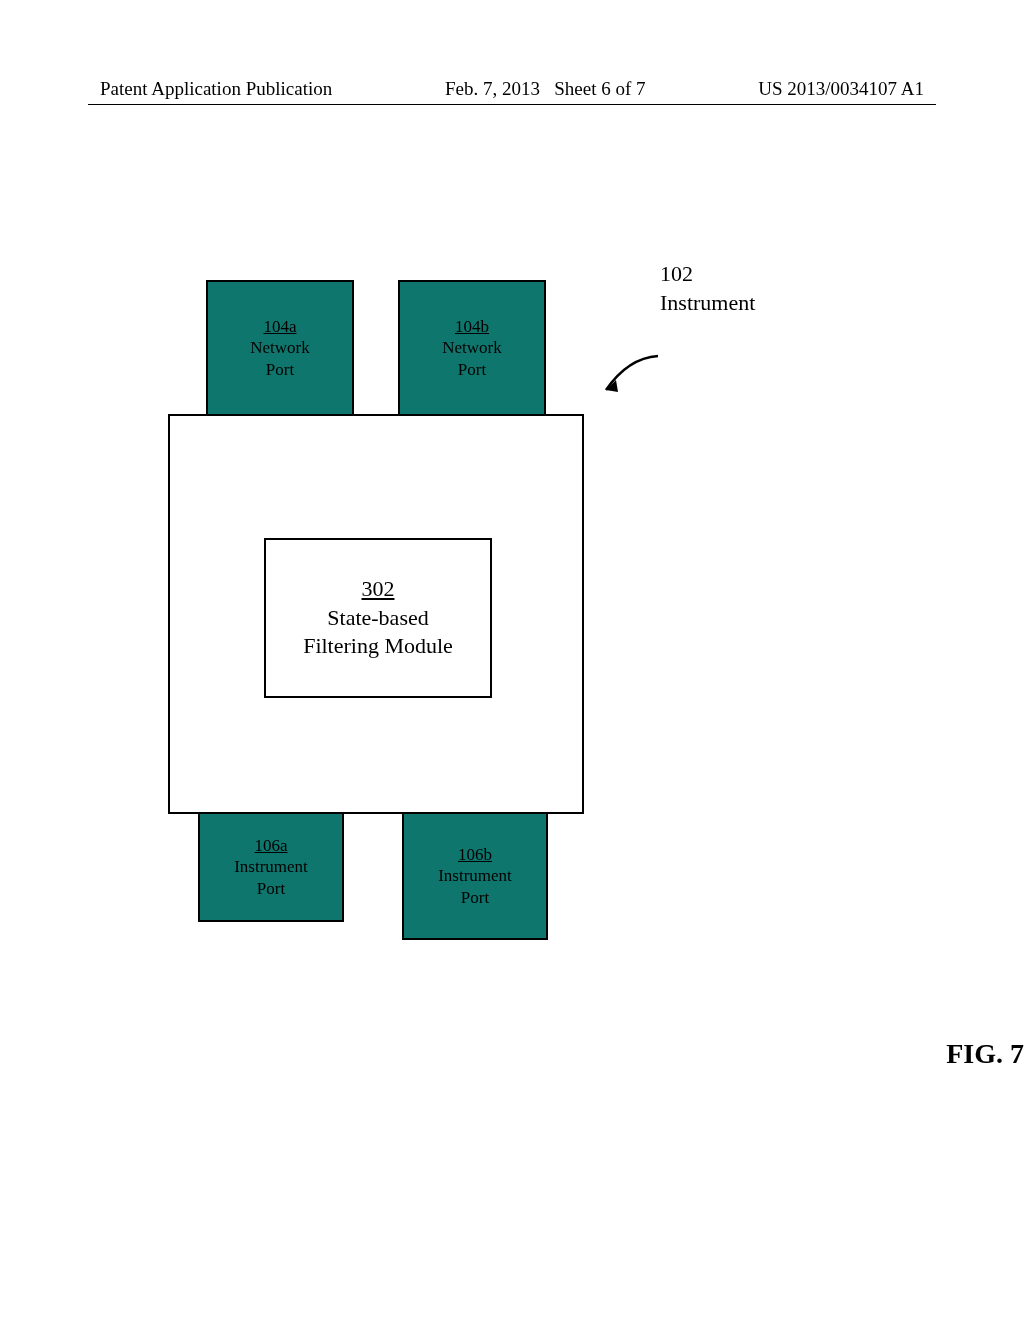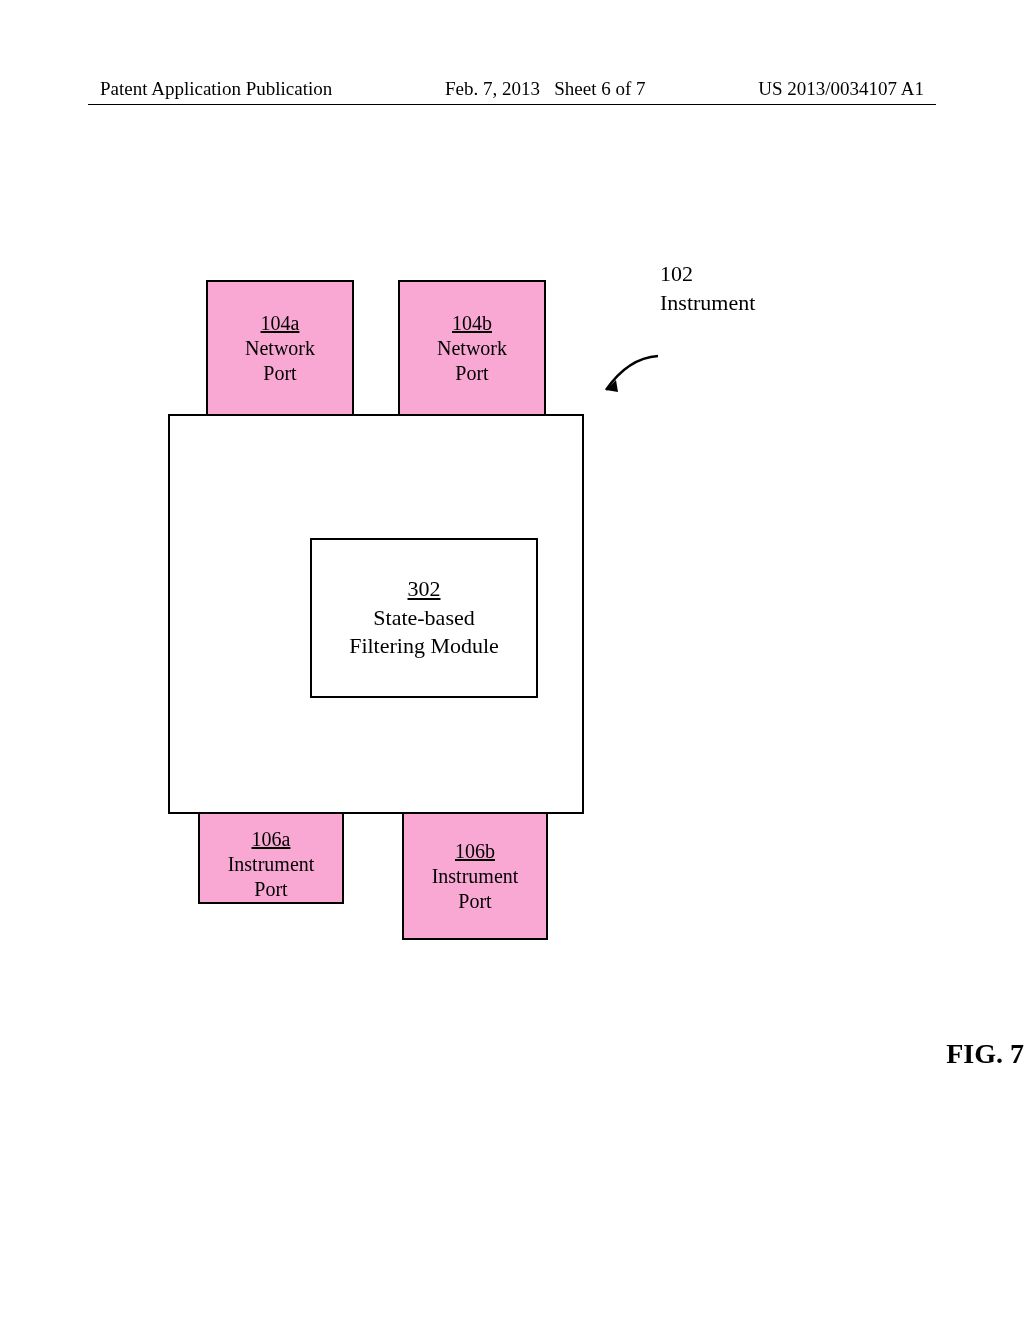--- a/index.html
+++ b/index.html
@@ -74,55 +74,54 @@
     width: 38px;
     height: 18px;
     border-right: 2px solid #000;
     border-top: 2px solid #000;
   }
   
 
   .port-box {
     position: absolute;
     border: 2px solid #000;
-    background: #f9a8d4;
+    background: #0f766e;
     text-align: center;
     display: flex;
     flex-direction: column;
     justify-content: center;
     align-items: center;
-    font-size: 20px;
+    font-size: 17px;
     line-height: 1.25;
   }
   .port-box .ref { text-decoration: underline; }
 
   .port-104a { left: 38px;  top: 0;    width: 148px; height: 136px; }
   .port-104b { left: 230px; top: 0;    width: 148px; height: 136px; }
-  .port-106a { left: 30px;  top: 532px; width: 146px; height: 92px; justify-content: flex-end; }
+  .port-106a { left: 30px;  top: 532px; width: 146px; height: 110px; }
   .port-106b { left: 234px; top: 532px; width: 146px; height: 128px; }
 
   
   .gap-bottom-a { position: absolute; left: 32px;  top: 530px; width: 142px; height: 6px; background: #fff; }
   .gap-bottom-b { position: absolute; left: 236px; top: 530px; width: 142px; height: 6px; background: #fff; }
 
   .module-box {
     position: absolute;
     left: 96px;
     top: 258px;
     width: 228px;
     height: 160px;
     border: 2px solid #000;
     text-align: center;
     display: flex;
     flex-direction: column;
     justify-content: center;
     align-items: center;
     font-size: 22px;
     line-height: 1.3;
-    margin-left: 46px;
   }
   .module-box .ref { text-decoration: underline; }
 
   .callout {
     position: absolute;
     left: 492px;
     top: -20px;
     width: 200px;
     text-align: left;
     font-size: 22px;

